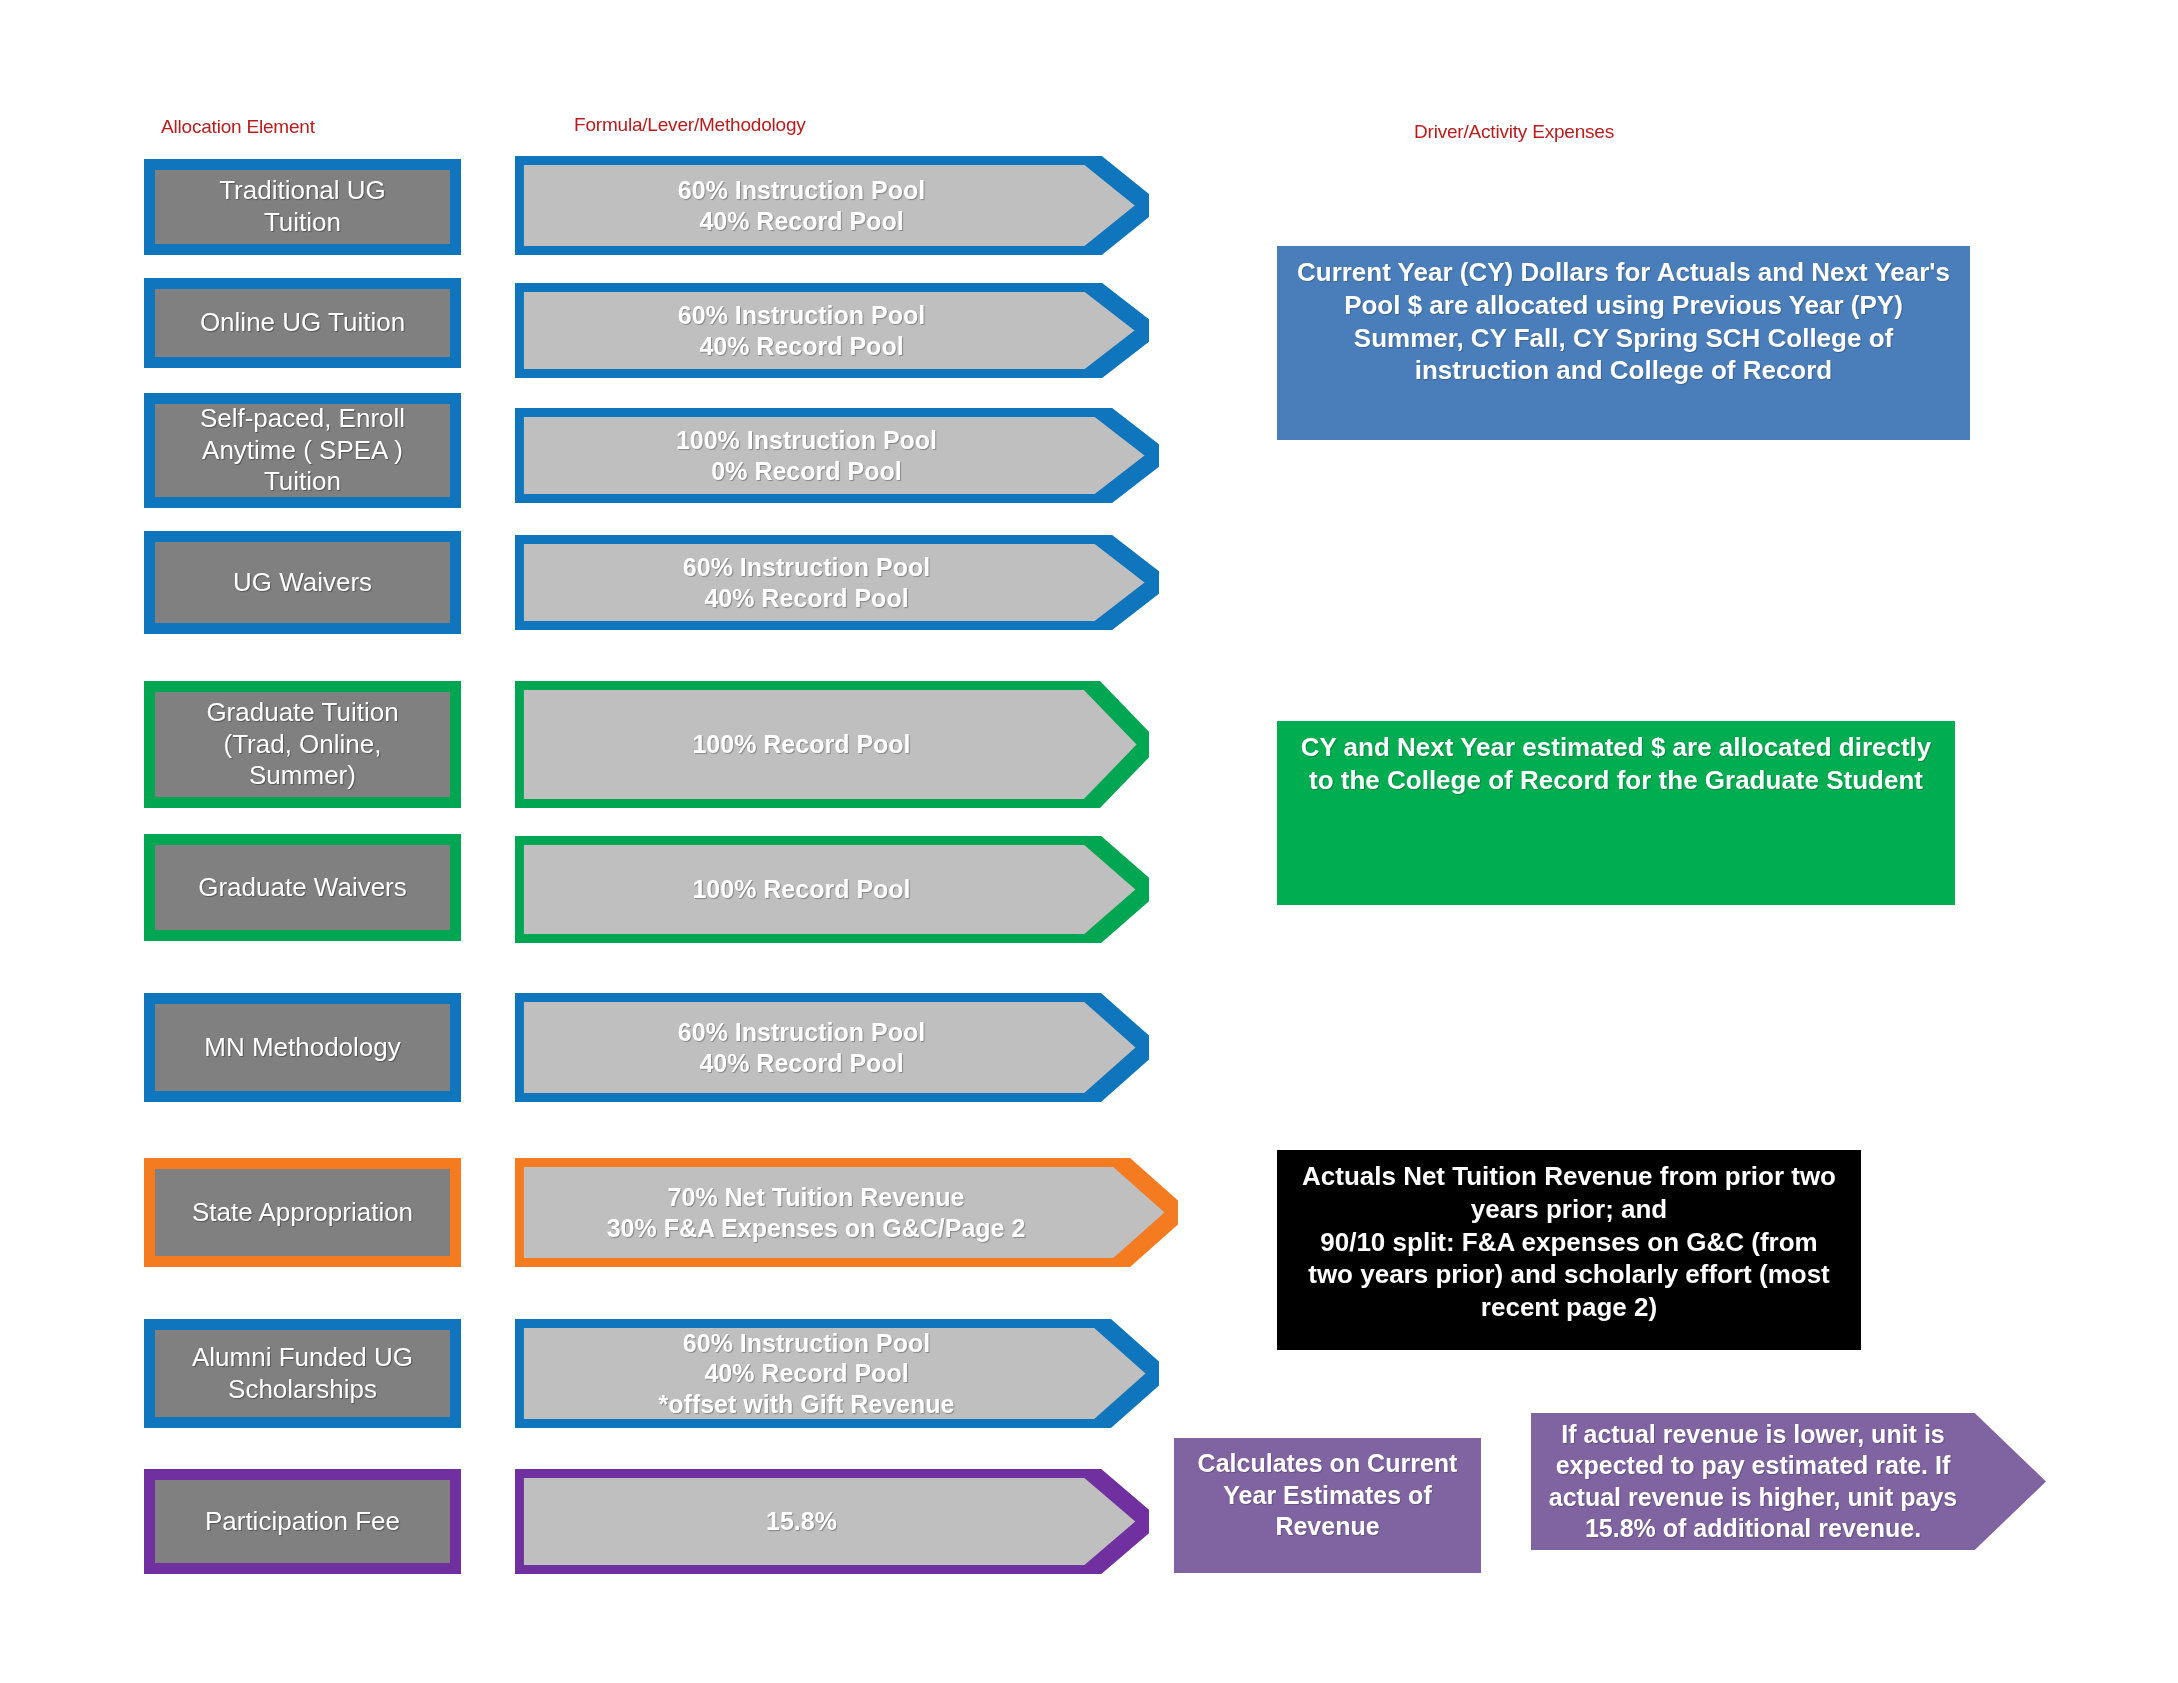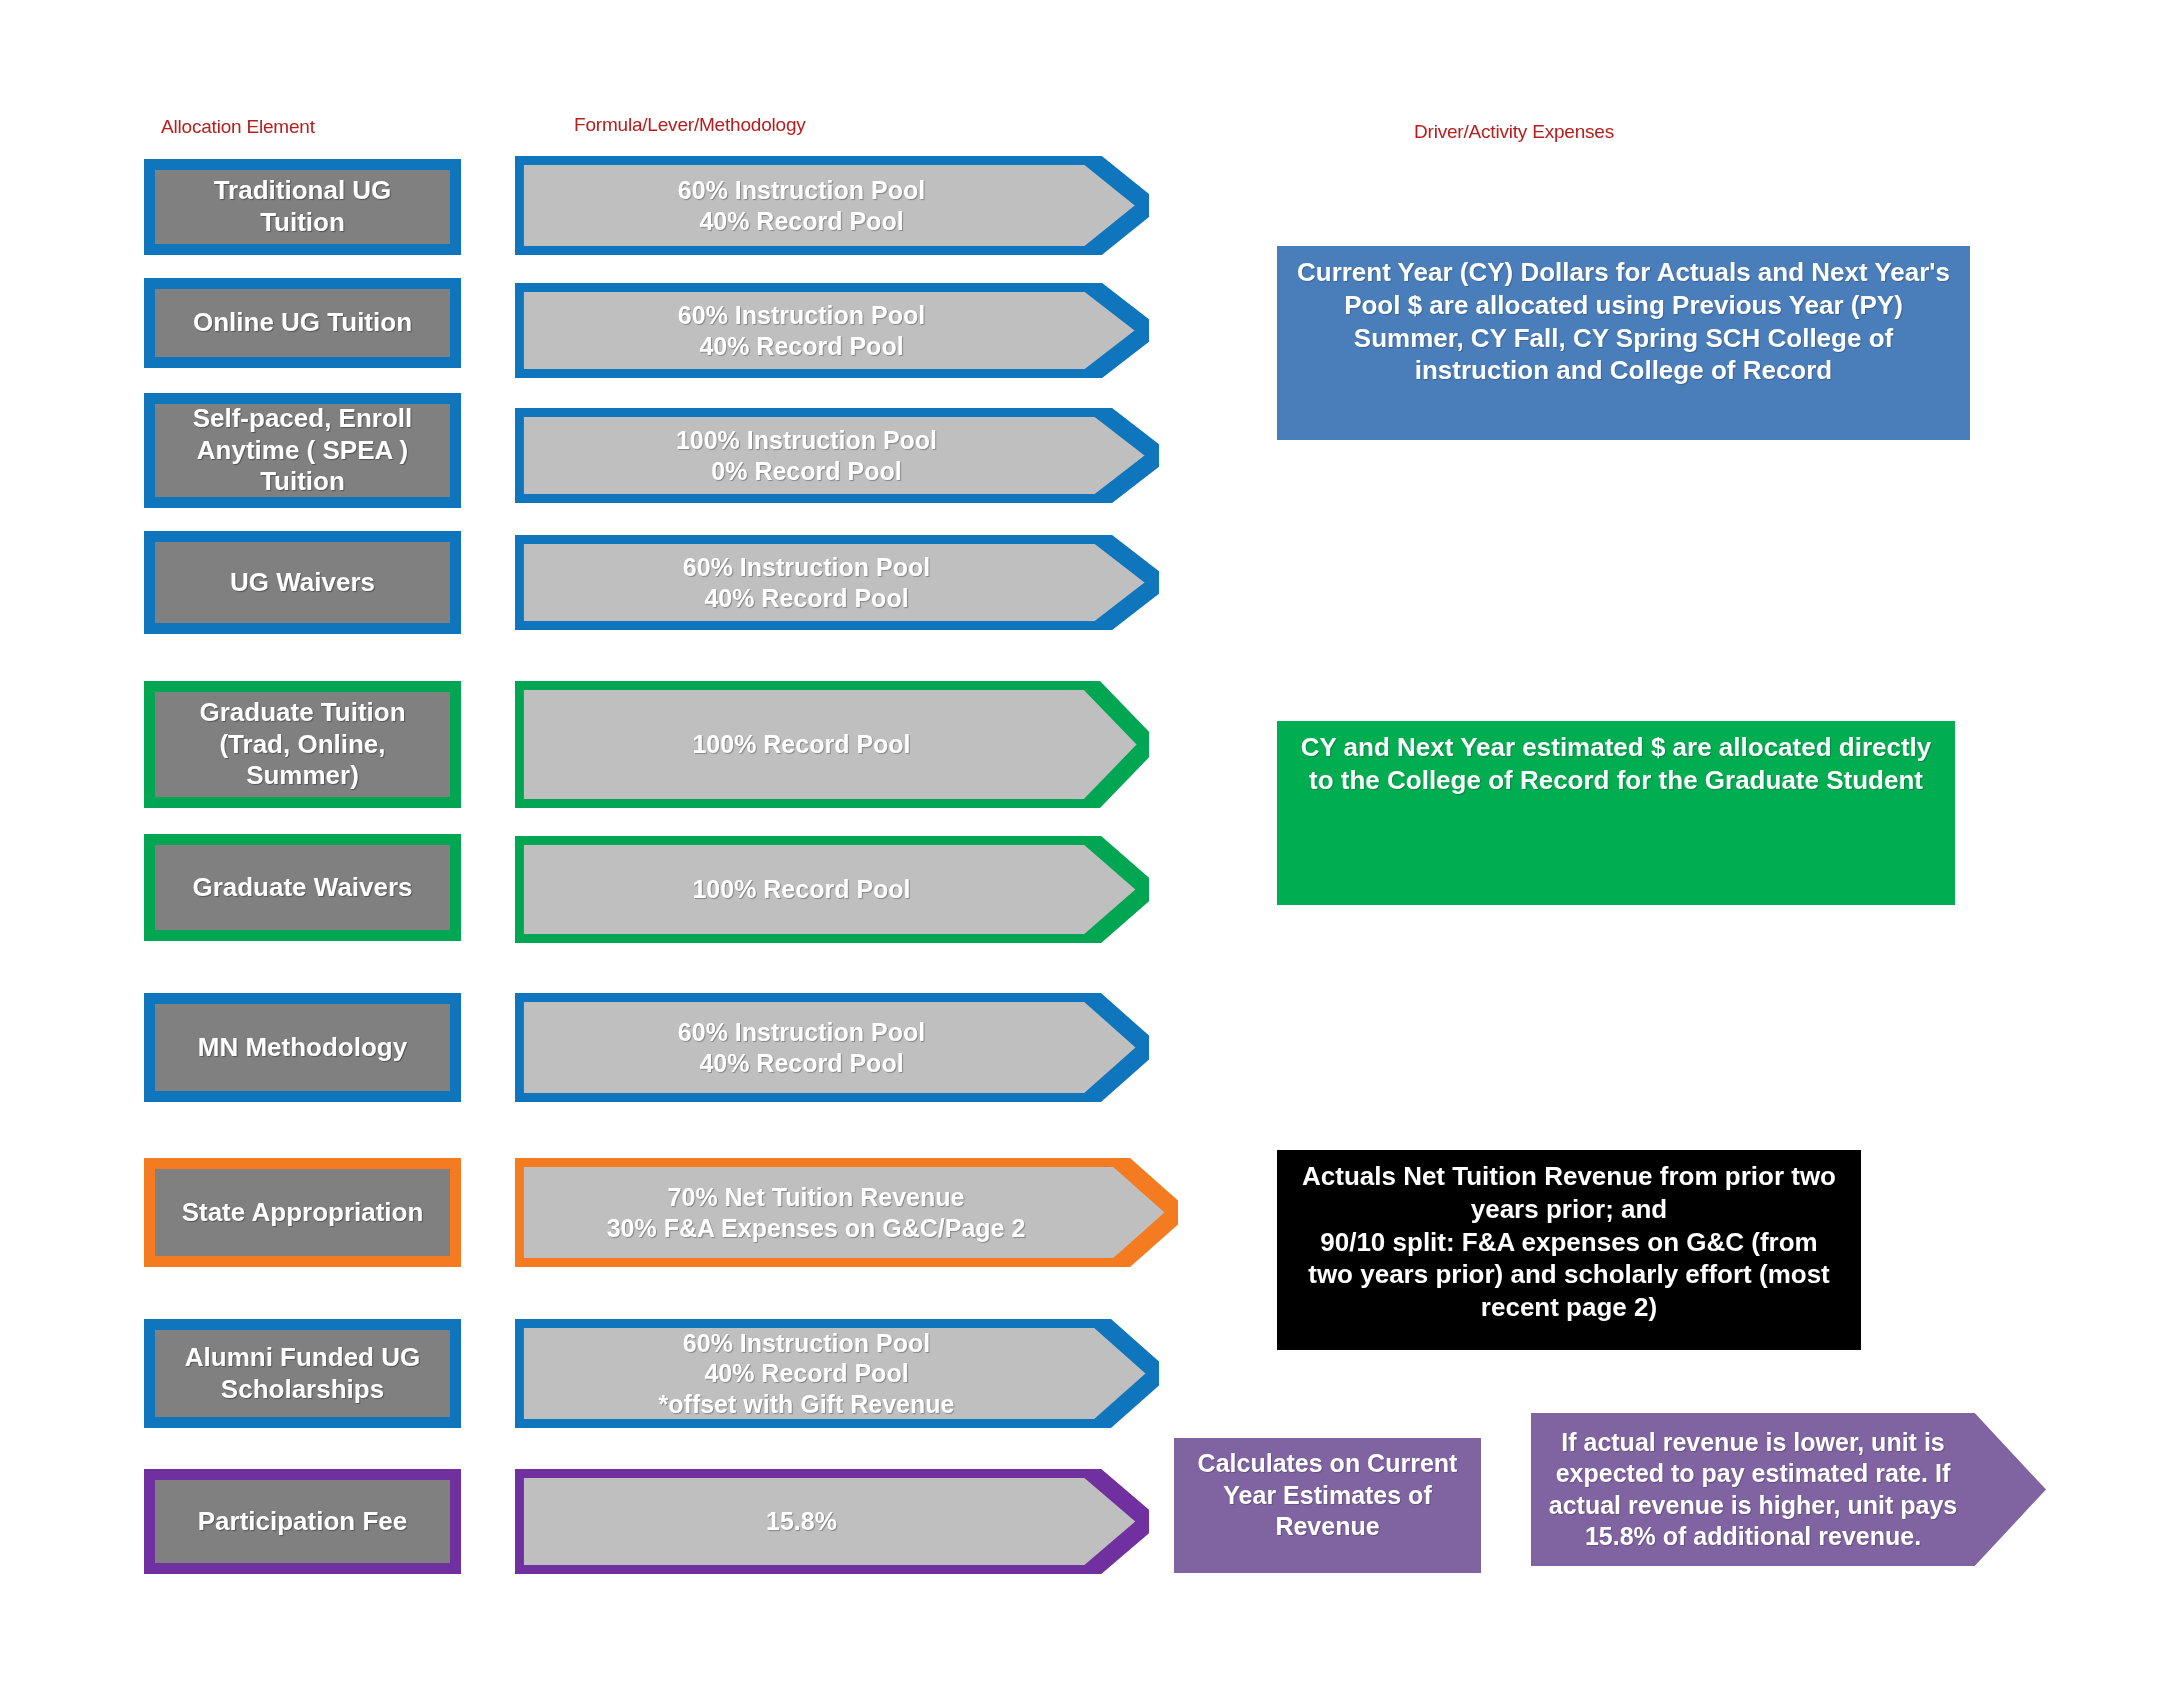--- a/index.html
+++ b/index.html
@@ -37,21 +37,21 @@
     border-style: solid;
     border-width: 11px;
     background: #808080;
     display: flex;
     align-items: center;
     justify-content: center;
     text-align: center;
   }
   .elem-box .elem-label {
     color: #ffffff;
-    font-weight: bold;
+    font-weight: normal;
     font-size: 26px;
     line-height: 1.22;
     text-shadow: 1px 1px 1px rgba(0,0,0,.35);
     padding: 0 6px;
   }
 
   
   .arrow-wrap {
     position: absolute;
     left: 515px;
@@ -239,19 +239,19 @@
 </div>
 
 <div class="callout" style="left:1277px;top:1150px;width:584px;height:200px;background:#000000;">
   <span>Actuals  Net Tuition Revenue from prior two years prior; and<br>90/10 split: F&amp;A expenses on G&amp;C (from two years prior) and scholarly effort  (most recent page 2)</span>
 </div>
 
 <div class="callout" style="left:1174px;top:1438px;width:307px;height:135px;background:#8064A2;font-size:25px;">
   <span>Calculates on Current Year Estimates of Revenue</span>
 </div>
 
-<div class="callout-arrow" style="left:1531px;top:1413px;width:515px;height:153px;">
+<div class="callout-arrow" style="left:1531px;top:1413px;width:515px;height:137px;">
   <svg class="ca-shape" viewBox="0 0 520 165" preserveAspectRatio="none">
     <polygon points="0,0 448,0 520,82.5 448,165 0,165" fill="#8064A2"></polygon>
   </svg>
   <div class="ca-text" style="font-size:25px;">If actual revenue is lower, unit is expected to pay estimated rate.  If actual revenue is higher, unit pays 15.8% of additional revenue.</div>
 </div>
 
 
 </body></html>

